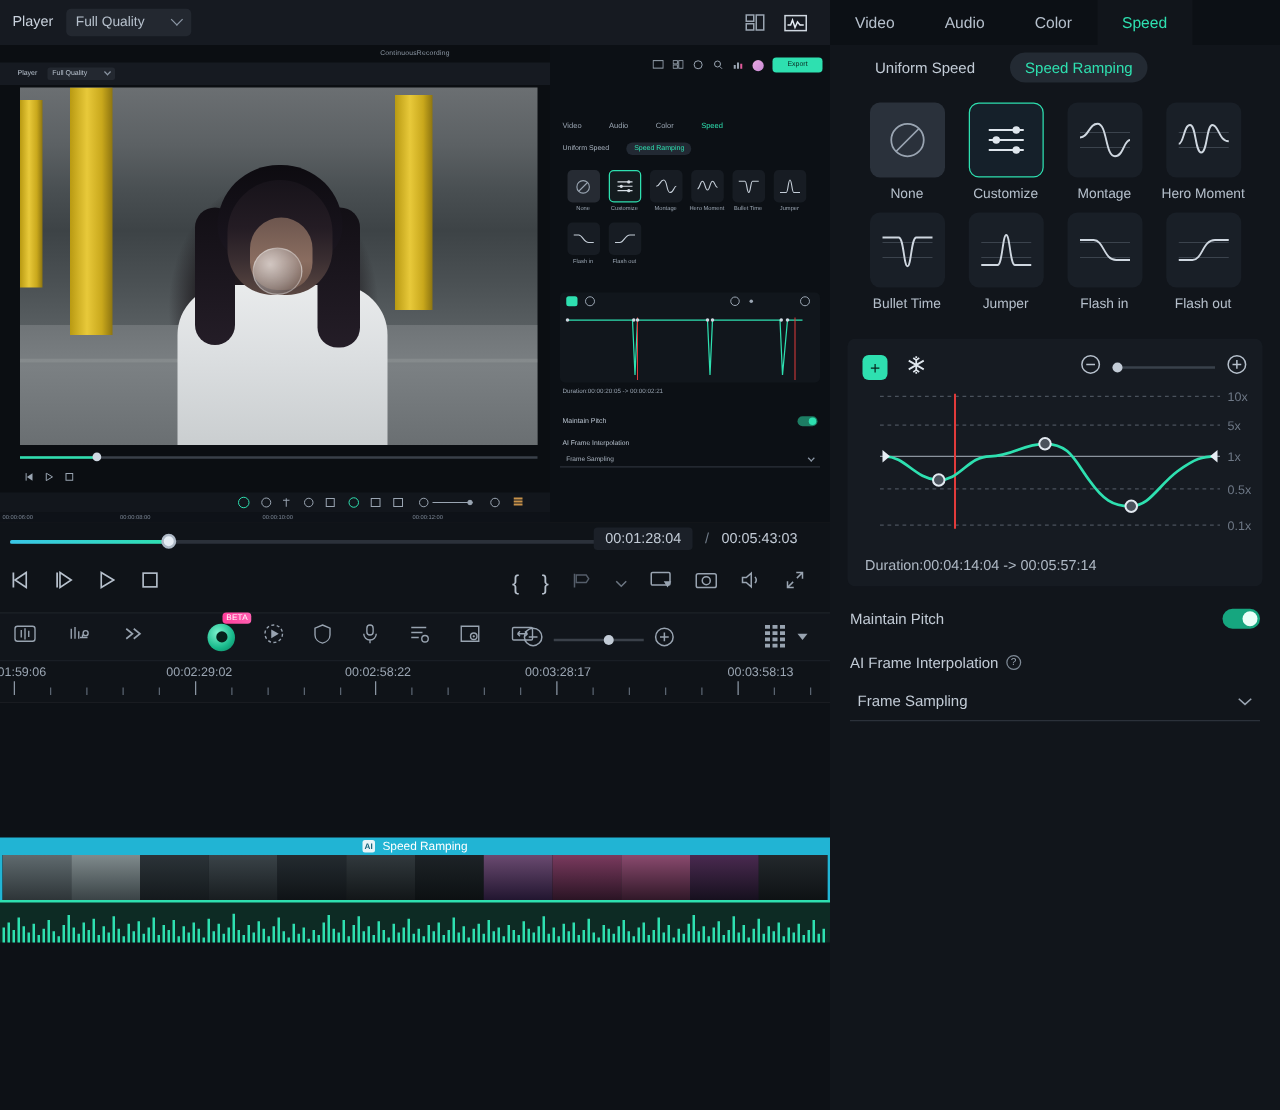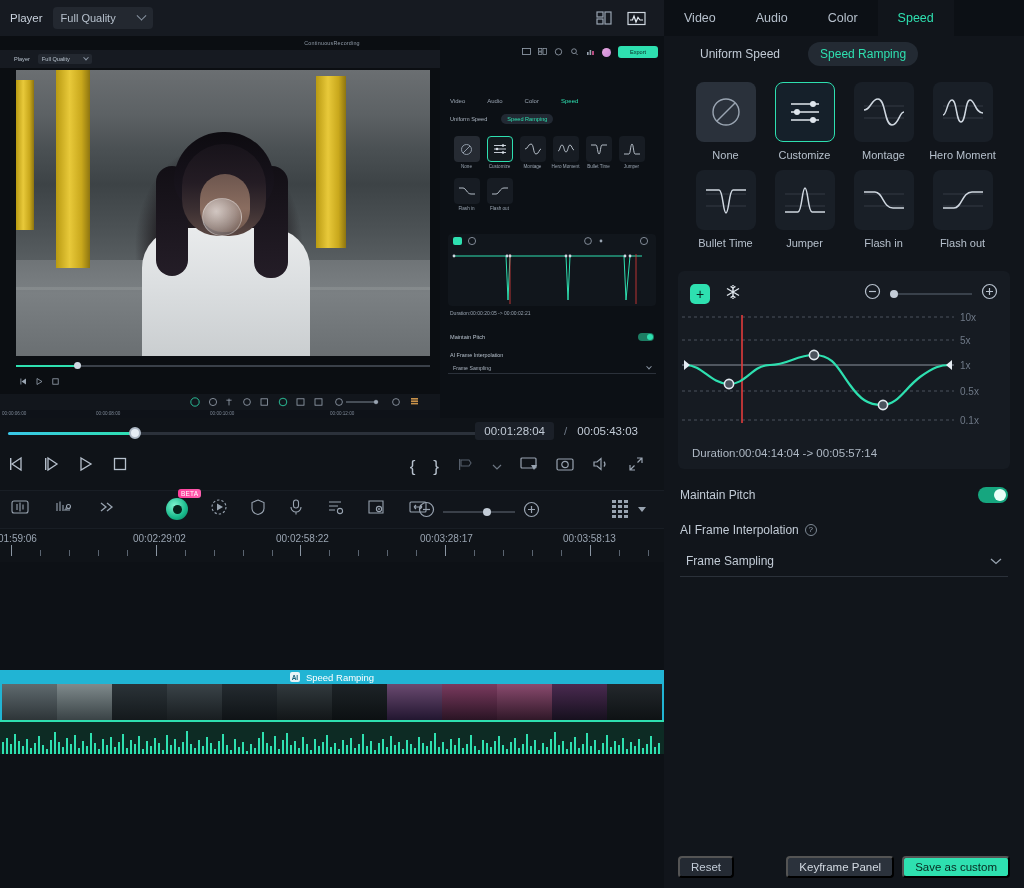--- a/index.html
+++ b/index.html
@@ -161,21 +161,21 @@
   .plabel { margin-top: 6px; font-size: 11px; color:#b6c0cc; text-align:center; line-height: 1.3; }
 
   
   .curve-card { margin: 20px 14px 0 14px; background:#161b22; border-radius: 6px; padding: 12px 12px 10px 12px; height: 198px; position: relative; }
   .cc-head { display:flex; align-items:center; justify-content:space-between; }
   .cc-left { display:flex; align-items:center; gap: 14px; }
   .add-btn { width: 20px; height: 20px; border-radius:5px; background:#2ee0b0; display:flex; align-items:center; justify-content:center; color:#06231c; font-size: 14px; line-height:1; }
   .cc-right { display:flex; align-items:center; gap: 9px; color:#b6c0cc; }
   .zoom2-track { width: 82px; height: 2px; background:#39414b; position:relative; }
   .zoom2-knob { position:absolute; left: 0px; top:-3px; width: 8px; height:8px; border-radius:50%; background:#c3ccd7; }
-  .graph { position:absolute; left: 4px; top: 42px; width: 300px; height: 118px; }
+  .graph { position:absolute; left: 26px; top: 42px; width: 300px; height: 118px; }
   .duration { position:absolute; left: 14px; bottom: 10px; font-size: 11.5px; color:#aeb8c4; }
 
   .mp-row { margin: 18px 16px 0 16px; display:flex; align-items:center; justify-content:space-between; }
   .mp-label { font-size: 12px; color:#c2cbd6; }
   .toggle { width: 30px; height: 16px; border-radius: 9px; background:#16a67f; position:relative; }
   .toggle i { position:absolute; right: 2px; top: 2px; width: 12px; height: 12px; border-radius:50%; background:#e9fff8; display:block; }
   .ai-row { margin: 20px 16px 0 16px; display:flex; align-items:center; gap: 6px; font-size: 12px; color:#c2cbd6; }
   .q-mark { width: 12px; height: 12px; border-radius:50%; border:1px solid #7d8894; font-size: 8px; display:flex; align-items:center; justify-content:center; color:#9aa5b2; }
   .select-row { margin: 10px 16px 0 16px; height: 30px; border-bottom: 1px solid #2b313a; display:flex; align-items:center; justify-content:space-between; padding: 0 6px; font-size: 12px; color:#c2cbd6; }
 
@@ -660,21 +660,21 @@
           </span>
         <span class="caret-d"></span>
       </div>
     </div>
 
     <div class="ruler">
       <span class="ruler-lbl" style="left:-2px">01:59:06</span>
       <span class="ruler-lbl" style="left:133px">00:02:29:02</span>
       <span class="ruler-lbl" style="left:276px">00:02:58:22</span>
       <span class="ruler-lbl" style="left:420px">00:03:28:17</span>
-      <span class="ruler-lbl" style="left:563px">00:03:58:13</span>
+      <span class="ruler-lbl" style="left:582px">00:03:58:13</span>
       <span class="tick maj" style="left:11px"></span>
       <span class="tick min" style="left:40px"></span>
       <span class="tick min" style="left:69px"></span>
       <span class="tick min" style="left:98px"></span>
       <span class="tick min" style="left:127px"></span>
       <span class="tick maj" style="left:156px"></span>
       <span class="tick min" style="left:185px"></span>
       <span class="tick min" style="left:214px"></span>
       <span class="tick min" style="left:243px"></span>
       <span class="tick min" style="left:272px"></span>
@@ -1079,19 +1079,14 @@
 
     <div class="select-row">
       <span>Frame Sampling</span>
       <span>
         <svg width="12" height="8" viewBox="0 0 12 8">
             <path d="M1 2 L6 6.5 L11 2" fill="none" stroke="#98a3b0" stroke-width="1.3"></path>
           </svg>
       </span>
     </div>
 
-    <div class="footer">
-      <button class="btn btn-reset">Reset</button>
-      <button class="btn btn-key">Keyframe Panel</button>
-      <button class="btn btn-save">Save as custom</button>
-    </div>
   </div>
 </div>
 
 </body></html>

